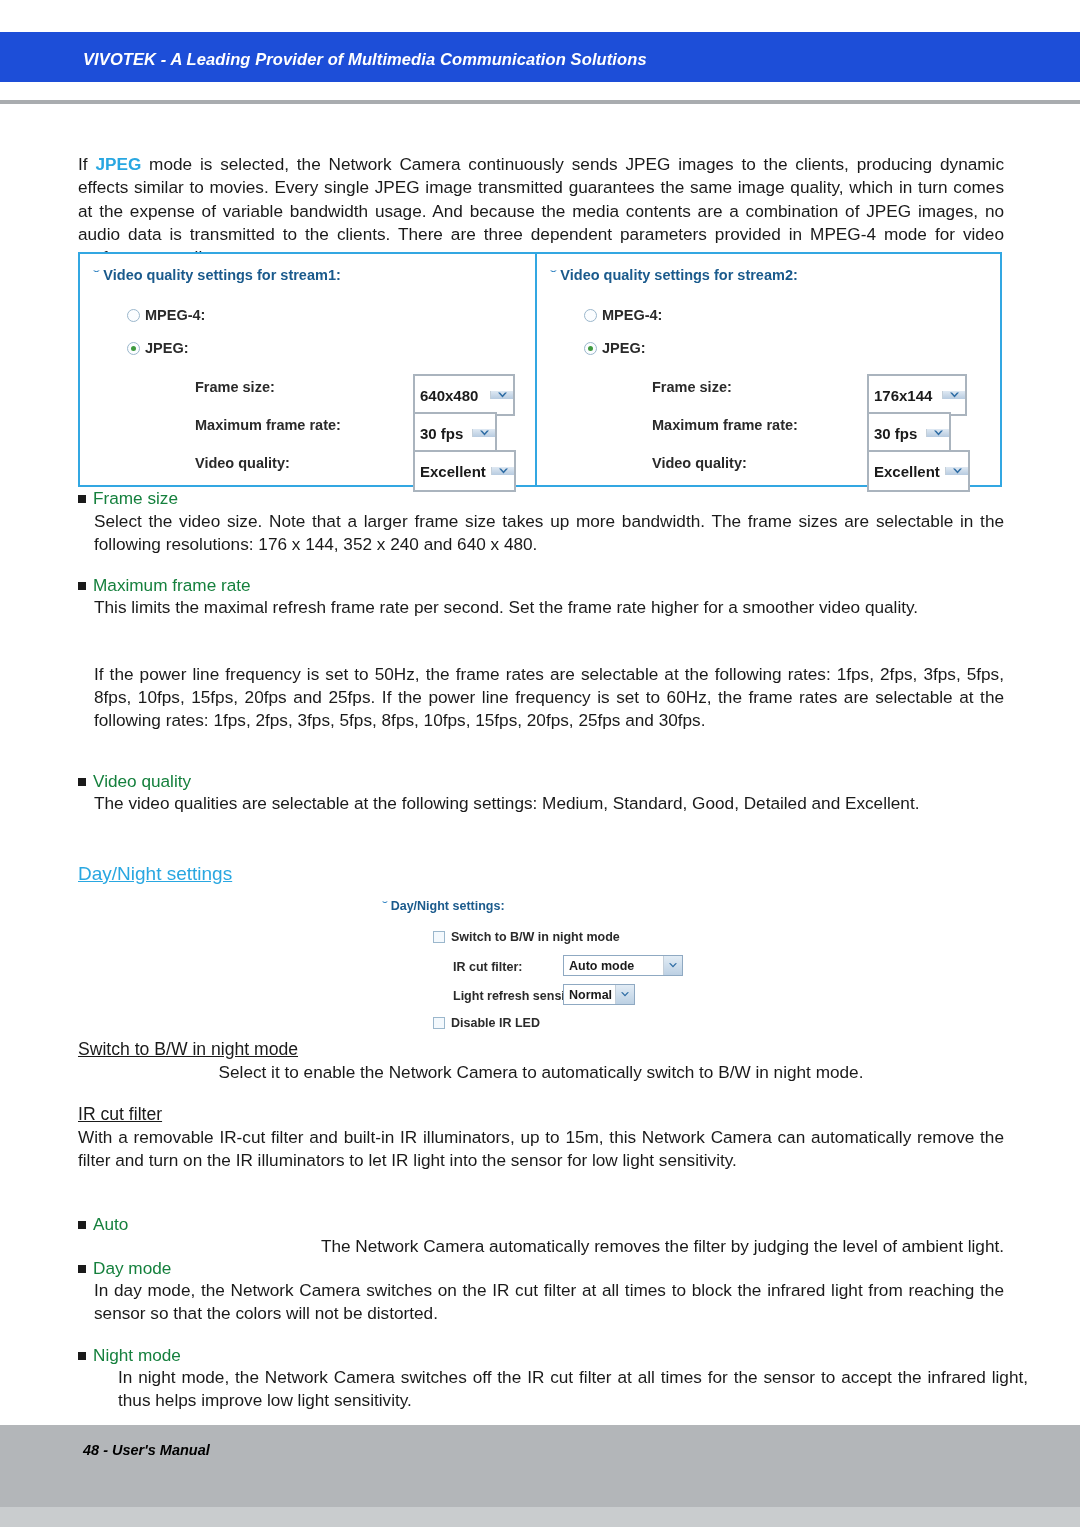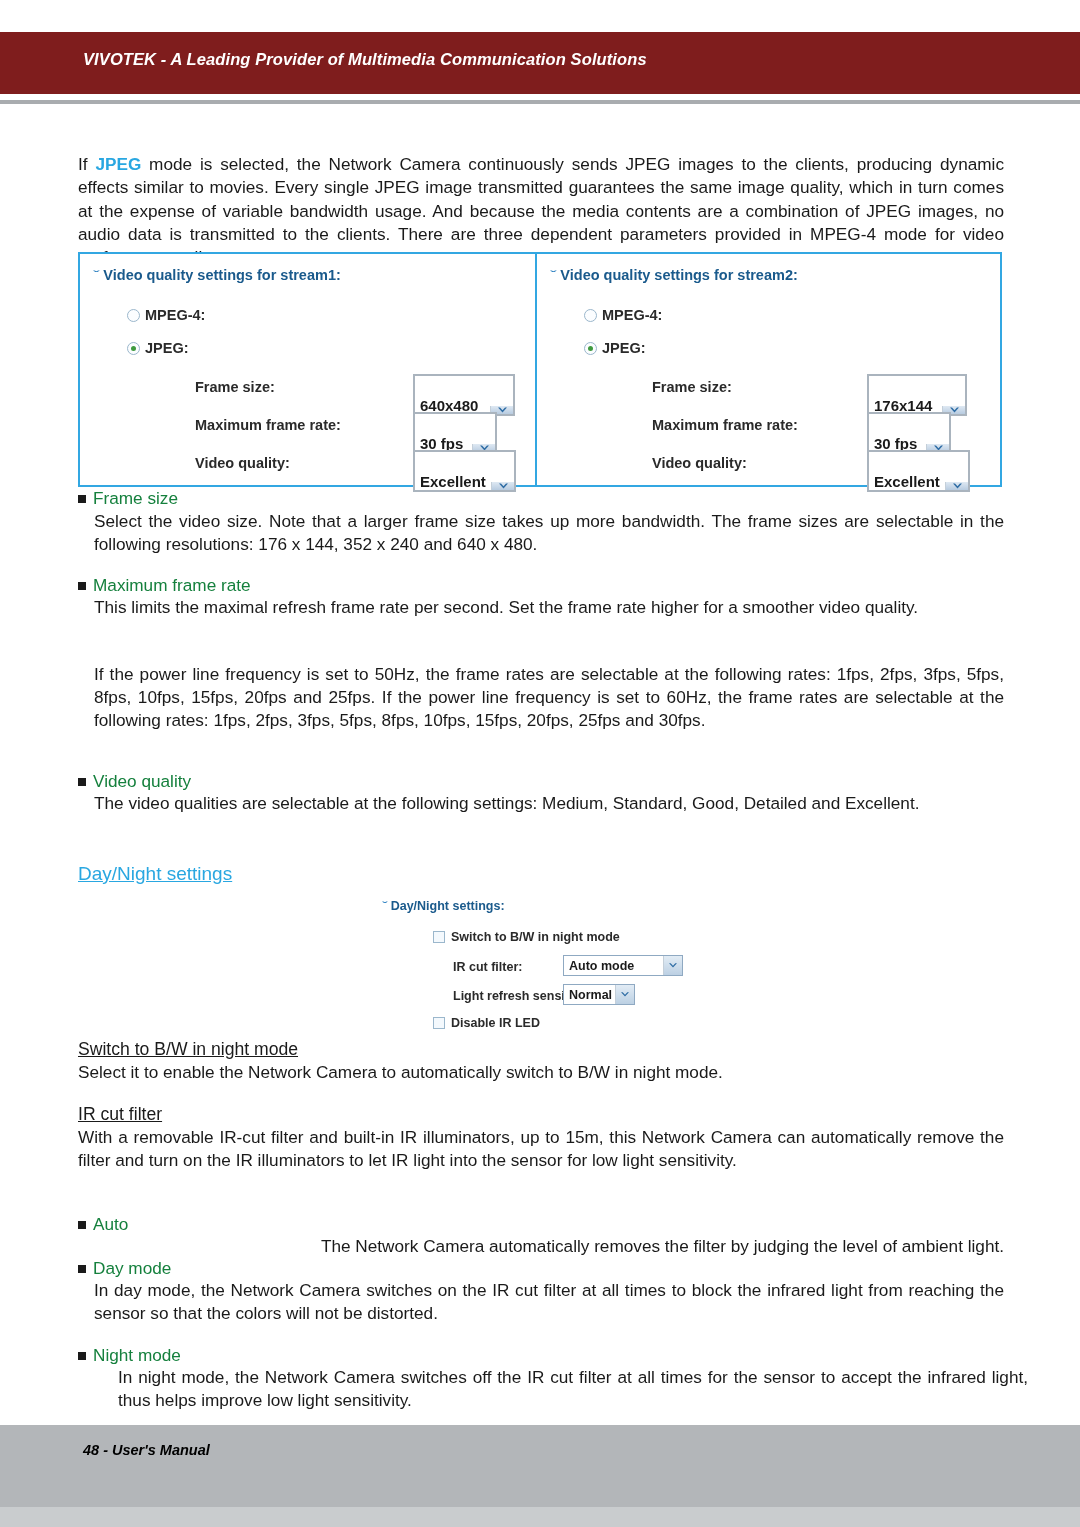--- a/index.html
+++ b/index.html
@@ -15,22 +15,22 @@
     position: relative;
     overflow: hidden;
   }
 
   
   .page-header {
     position: absolute;
     left: 0;
     top: 32px;
     width: 1080px;
-    height: 62px;
-    background: #7f1d1d;
+    height: 50px;
+    background: #1d4ed8;
   }
   .page-header .header-title {
     position: absolute;
     left: 83px;
     top: 18px;
     font-size: 16.5px;
     font-weight: bold;
     font-style: italic;
     color: #ffffff;
     letter-spacing: 0.1px;
@@ -205,21 +205,21 @@
   }
 
   
   .dropdown {
     position: absolute;
     height: 42px;
     border: 2px solid #aab4be;
     background: #ffffff;
     box-sizing: border-box;
     display: flex;
-    align-items: flex-end;
+    align-items: center;
   }
   .dropdown .dd-value {
     flex: 1;
     display: flex;
     align-items: center;
     padding-left: 5px;
     font-size: 15px;
     font-weight: bold;
     color: #1a1a1a;
     white-space: nowrap;
@@ -485,21 +485,21 @@
           </svg>
       </span>
     </div>
 
     <div class="dn-check-row" style="top:118px;">
       <span class="checkbox"></span><span>Disable IR LED</span>
     </div>
   </div>
 
   <div class="sub-head" style="top:1039px;">Switch to B/W in night mode</div>
-  <div class="para nojust" style="top:1061px;">Select it to enable the Network Camera to automatically switch to B/W in night mode.</div>
+  <div class="para nojust" style="top:1061px;text-align:center;">Select it to enable the Network Camera to automatically switch to B/W in night mode.</div>
 
   <div class="sub-head" style="top:1104px;">IR cut filter</div>
   <div class="para" style="top:1126px;">With a removable IR-cut filter and built-in IR illuminators, up to 15m, this Network Camera can automatically remove the filter and turn on the IR illuminators to let IR light into the sensor for low light sensitivity.</div>
 
   <div class="bullet-head" style="top:1213px;"><span class="sq"></span><span>Auto</span></div>
   <div class="bullet-body nojust" style="top:1235px;">The Network Camera automatically removes the filter by judging the level of ambient light.</div>
 
   <div class="bullet-head" style="top:1257px;"><span class="sq"></span><span>Day mode</span></div>
   <div class="bullet-body" style="top:1279px;">In day mode, the Network Camera switches on the IR cut filter at all times to block the infrared light from reaching the sensor so that the colors will not be distorted.</div>
 

